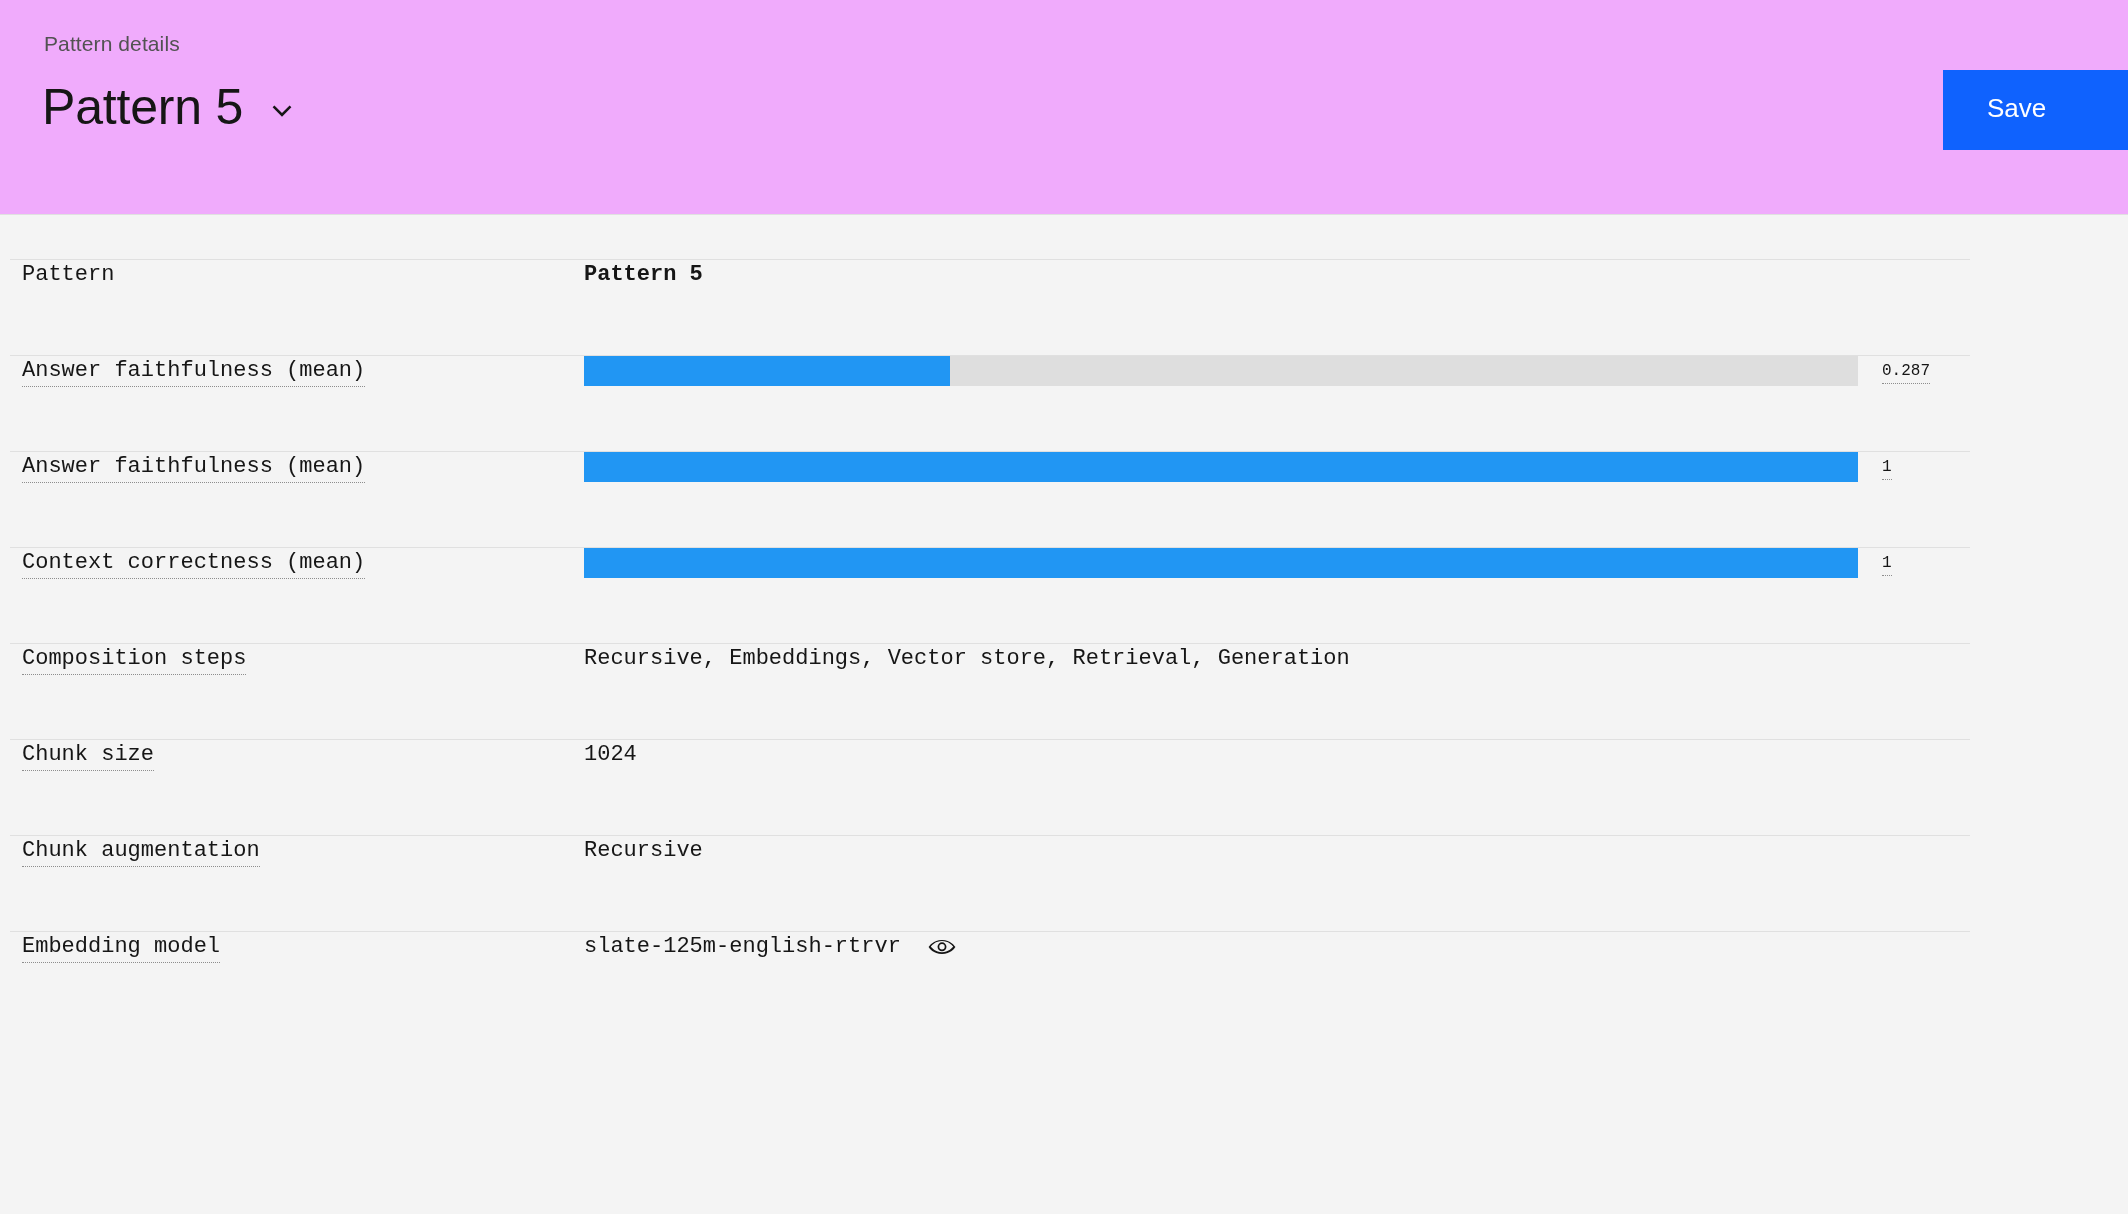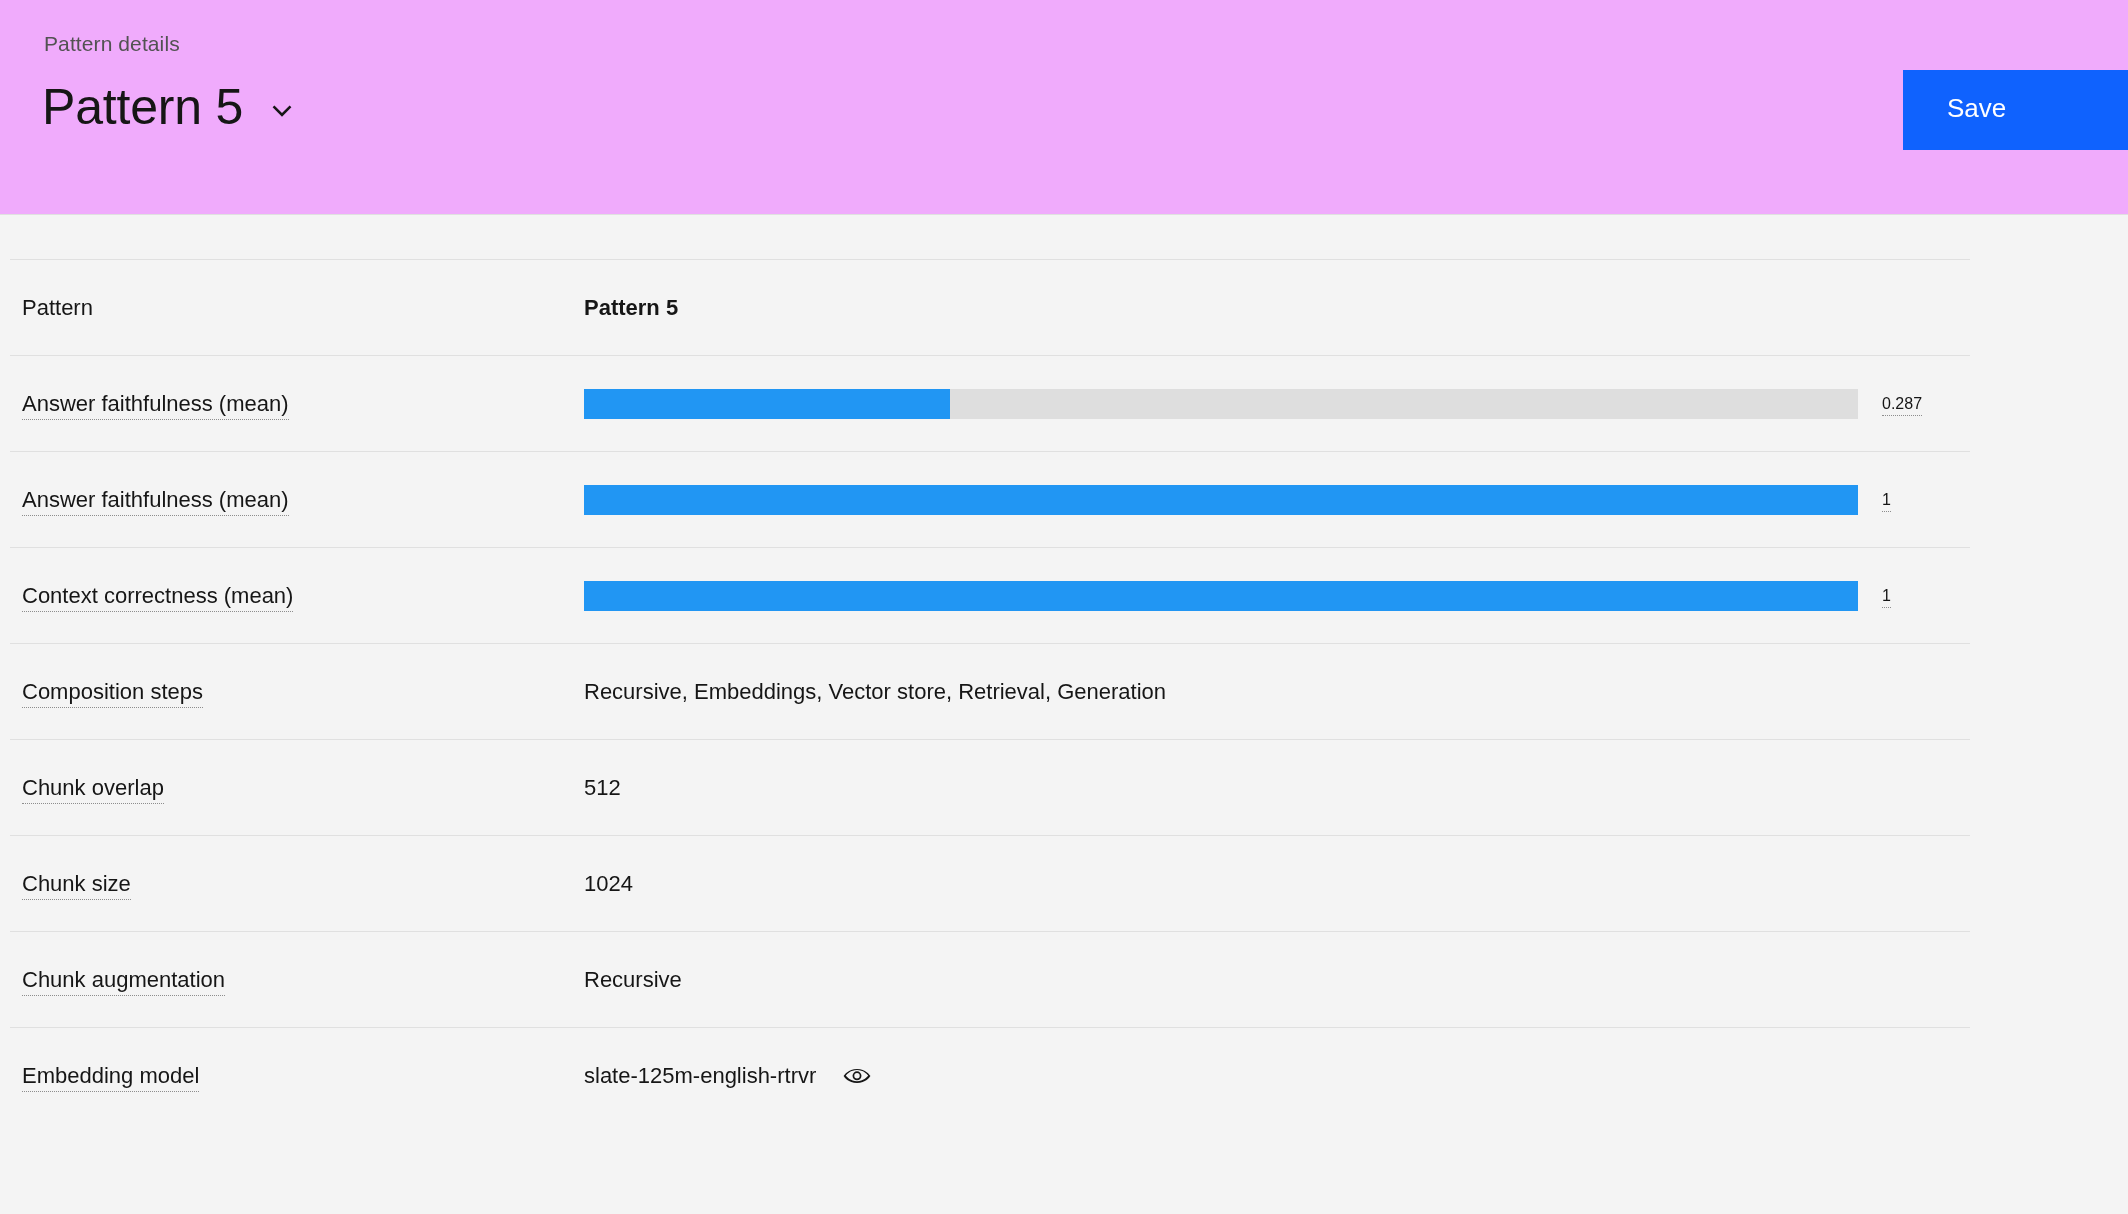--- a/index.html
+++ b/index.html
@@ -54,21 +54,21 @@
     justify-content: center;
     width: 34px;
     height: 34px;
     cursor: pointer;
     margin-top: 8px;
   }
   .save-button {
     position: absolute;
     right: 0;
     top: 70px;
-    width: 225px;
+    width: 185px;
     height: 80px;
     background: #0f62fe;
     border: none;
     color: #ffffff;
     font-family: "Liberation Sans", sans-serif;
     font-size: 26px;
     text-align: left;
     padding: 0 0 3px 44px;
     cursor: pointer;
     box-sizing: border-box;
@@ -89,26 +89,27 @@
   }
 
   .info-table {
     margin-top: 44px;
     padding: 0;
     width: 1970px;
     box-sizing: border-box;
   }
   .info-row {
     display: flex;
-    align-items: center;
+    align-items: flex-start;
     height: 96px;
     border-top: 1px solid #e0e0e0;
     margin-left: 10px;
     width: 1960px;
     box-sizing: border-box;
+    font-family: Liberation Mono, monospace;
   }
   .info-row:first-child {
     border-top: 1px solid #e0e0e0;
   }
   .cell-label {
     width: 574px;
     flex: 0 0 574px;
     font-size: 22px;
     line-height: 30px;
     color: #161616;
@@ -228,26 +229,20 @@
           <div class="metric-value"><span class="tip">1</span></div>
         </div>
       </div>
       <div class="info-row">
         <div class="cell-label"><span class="tip">Composition steps</span></div>
         <div class="cell-value">
           <span class="value-text">Recursive, Embeddings, Vector store, Retrieval, Generation</span>
         </div>
       </div>
       <div class="info-row">
-        <div class="cell-label"><span class="tip">Chunk overlap</span></div>
-        <div class="cell-value">
-          <span class="value-text">512</span>
-        </div>
-      </div>
-      <div class="info-row">
         <div class="cell-label"><span class="tip">Chunk size</span></div>
         <div class="cell-value">
           <span class="value-text">1024</span>
         </div>
       </div>
       <div class="info-row">
         <div class="cell-label"><span class="tip">Chunk augmentation</span></div>
         <div class="cell-value">
           <span class="value-text">Recursive</span>
         </div>

